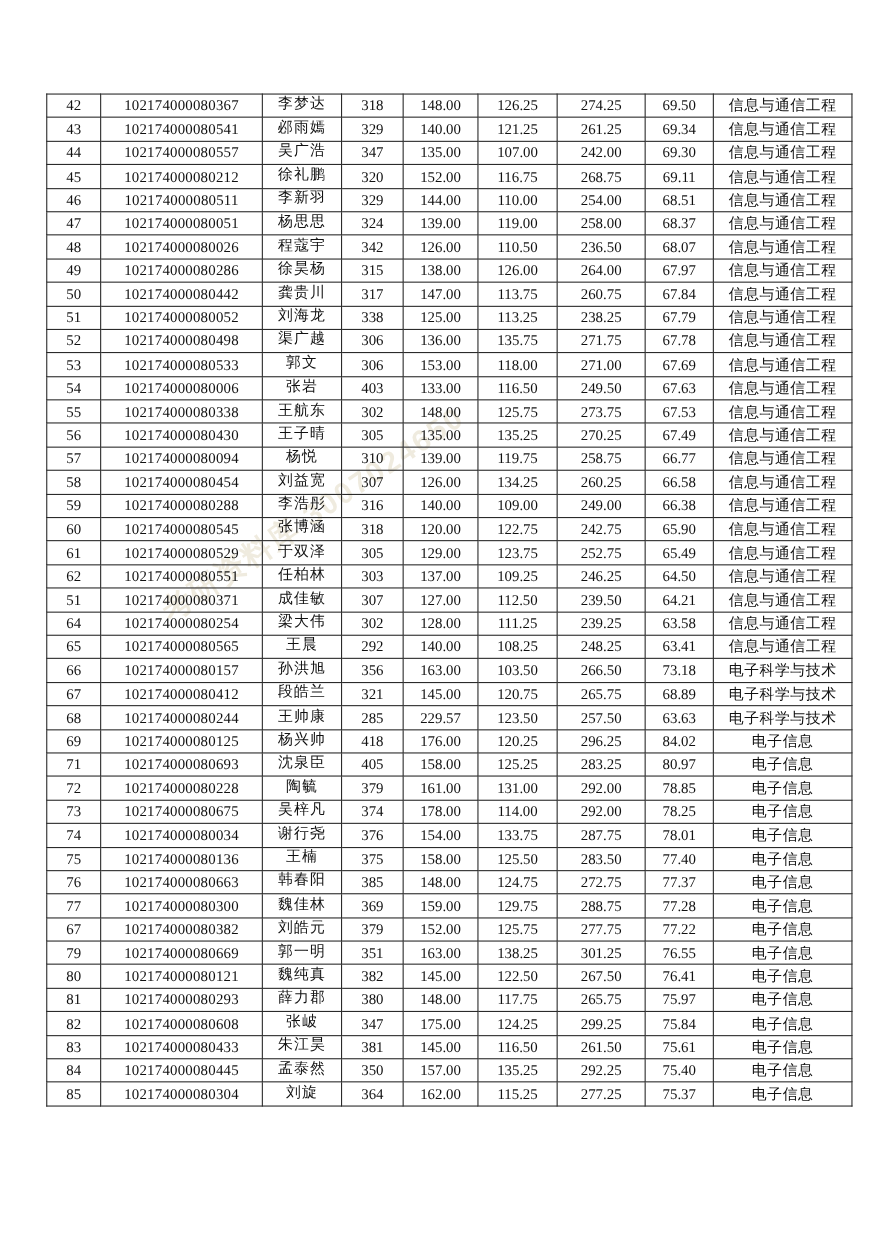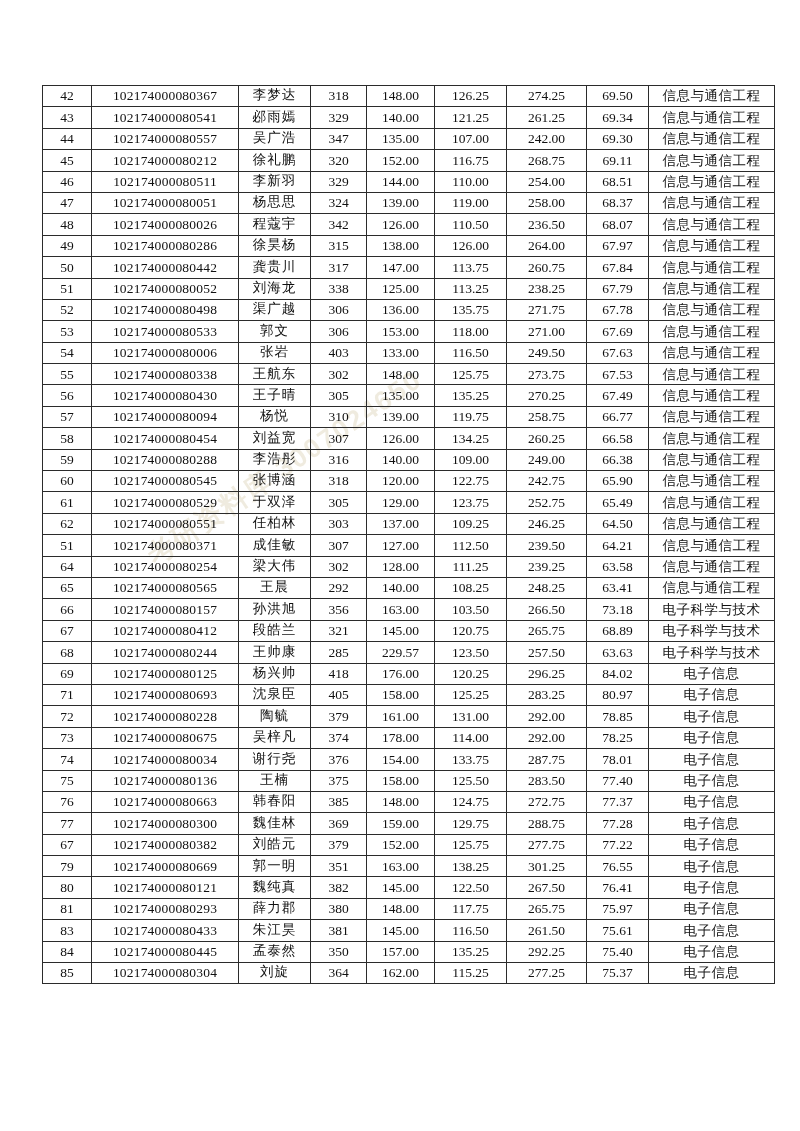--- a/index.html
+++ b/index.html
@@ -545,20 +545,31 @@
             <td class="cell-id">102174000080293</td>
             <td class="cell-name">薛力郡</td>
             <td class="cell-total">380</td>
             <td class="cell-num">148.00</td>
             <td class="cell-num">117.75</td>
             <td class="cell-num">265.75</td>
             <td class="cell-num">75.97</td>
             <td class="cell-major">电子信息</td>
           </tr>
           <tr>
+            <td class="cell-rank">82</td>
+            <td class="cell-id">102174000080608</td>
+            <td class="cell-name">张岥</td>
+            <td class="cell-total">347</td>
+            <td class="cell-num">175.00</td>
+            <td class="cell-num">124.25</td>
+            <td class="cell-num">299.25</td>
+            <td class="cell-num">75.84</td>
+            <td class="cell-major">电子信息</td>
+          </tr>
+          <tr>
             <td class="cell-rank">83</td>
             <td class="cell-id">102174000080433</td>
             <td class="cell-name">朱江昊</td>
             <td class="cell-total">381</td>
             <td class="cell-num">145.00</td>
             <td class="cell-num">116.50</td>
             <td class="cell-num">261.50</td>
             <td class="cell-num">75.61</td>
             <td class="cell-major">电子信息</td>
           </tr>

